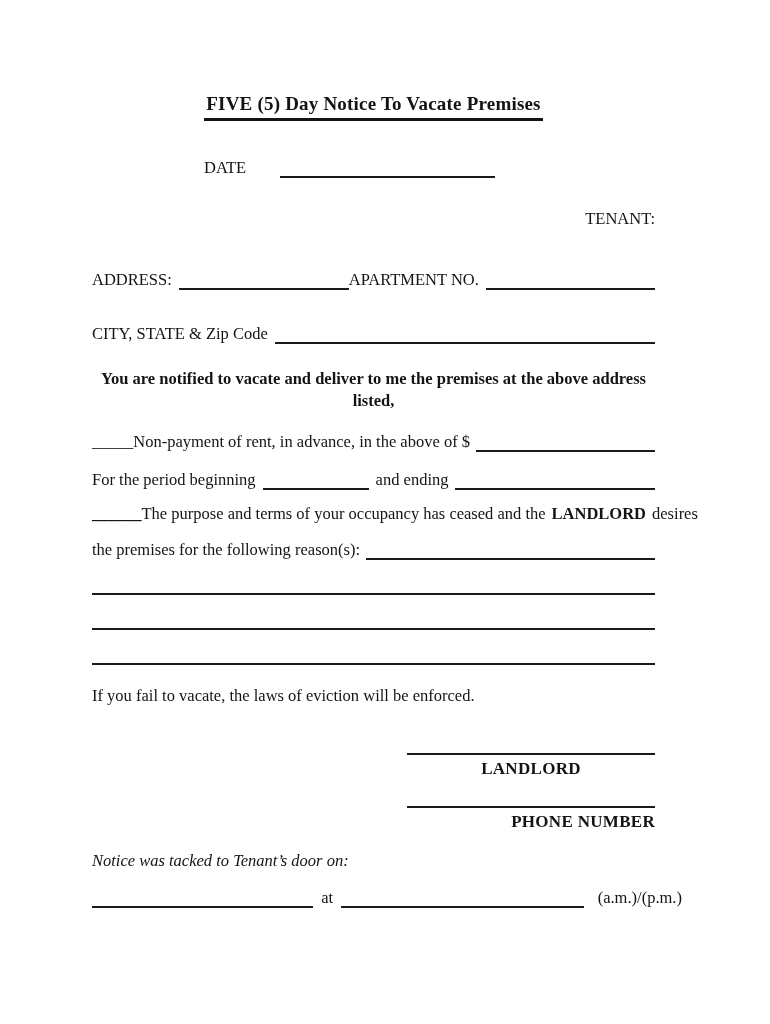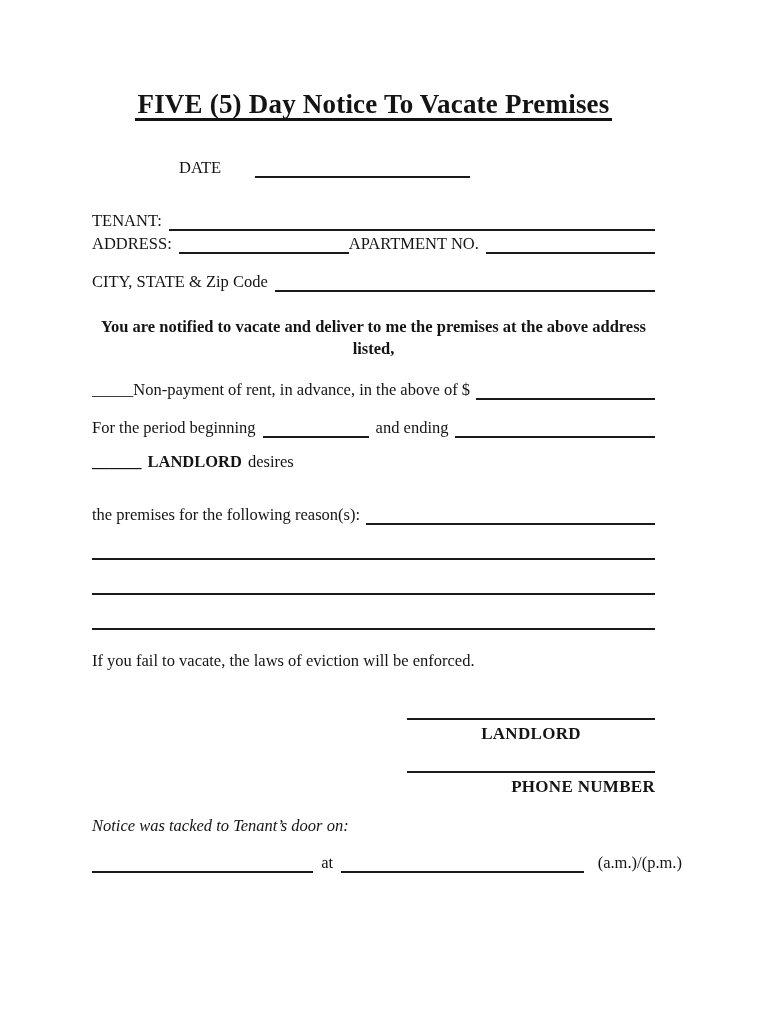--- a/index.html
+++ b/index.html
@@ -12,21 +12,21 @@
     padding: 91px 115px 0 92px;
     font-family: "Liberation Serif", "DejaVu Serif", serif;
     font-size: 16.5px;
     color: #141414;
     overflow: hidden;
   }
   .title-wrap { text-align: center; }
   .title {
     display: inline-block;
     font-weight: bold;
-    font-size: 27px;
+    font-size: 19px;
     line-height: 26px;
     border-bottom: 3px solid #141414;
     padding: 0 2px 1px 2px;
     letter-spacing: 0.2px;
   }
   .row {
     display: flex;
     align-items: flex-end;
     line-height: 21px;
     white-space: nowrap;
@@ -36,34 +36,34 @@
     display: block;
     border-bottom: 2px solid #1a1a1a;
     height: 21px;
     flex: 0 0 auto;
   }
   .grow { flex: 1 1 auto; }
   .ml7 { margin-left: 7px; }
   .ml6 { margin-left: 6px; }
   .blank { letter-spacing: 0; }
   .blank-bold { font-weight: bold; }
-  .r-date { margin-top: 34px; margin-left: 87px; gap: 27px; }
-  .r-tenant { margin-top: 30px; }
-  .r-address { }
-  .r-city { margin-top: 15px; text-align: center; }
+  .r-date { margin-top: 34px; margin-left: 112px; gap: 27px; }
+  .r-tenant { margin-top: 30px; flex-direction: column; }
+  .r-address { margin-top: 15px; }
+  .r-city { margin-top: 31px; text-align: center; }
   .p-notice {
     margin-top: 24px;
     font-weight: bold;
     line-height: 22px;
   }
   .p-notice span { display: block; text-align: center; }
   .r-nonpay { margin-top: 17px; }
   .r-period { margin-top: 15px; }
   .r-occupancy { margin-top: 13px; }
-  .r-premises { margin-top: 30px; }
+  .r-premises { margin-top: 13px; }
   .rule { border-bottom: 2px solid #1a1a1a; height: 0; }
   .rule-1 { margin-top: 33px; }
   .rule-2 { margin-top: 33px; }
   .rule-3 { margin-top: 33px; }
   .r-enforce { margin-top: 20px; line-height: 21px; }
   .sig-block { width: 248px; margin-left: auto; text-align: center; }
   .sig-1 { margin-top: 47px; }
   .sig-2 { margin-top: 27px; text-align: right; }
   .sig-rule { border-bottom: 2px solid #1a1a1a; height: 0; }
   .sig-label {
@@ -126,20 +126,21 @@
 
   <div class="row r-period">
     <span class="lbl">For the period beginning</span>
     <span class="fill w106 ml7"></span>
     <span class="lbl ml7">and ending</span>
     <span class="fill grow ml7"></span>
   </div>
 
   <div class="row r-occupancy">
     <span class="lbl blank blank-bold">______</span>
+      <span class="lbl">The purpose and terms of your occupancy has ceased and the</span>
     <span class="lbl bold-inline ml6">LANDLORD</span>
     <span class="lbl ml6">desires</span>
   </div>
 
   <div class="row r-premises">
     <span class="lbl">the premises for the following reason(s):</span>
     <span class="fill grow ml6"></span>
   </div>
 
   <div class="rule rule-1"></div>

